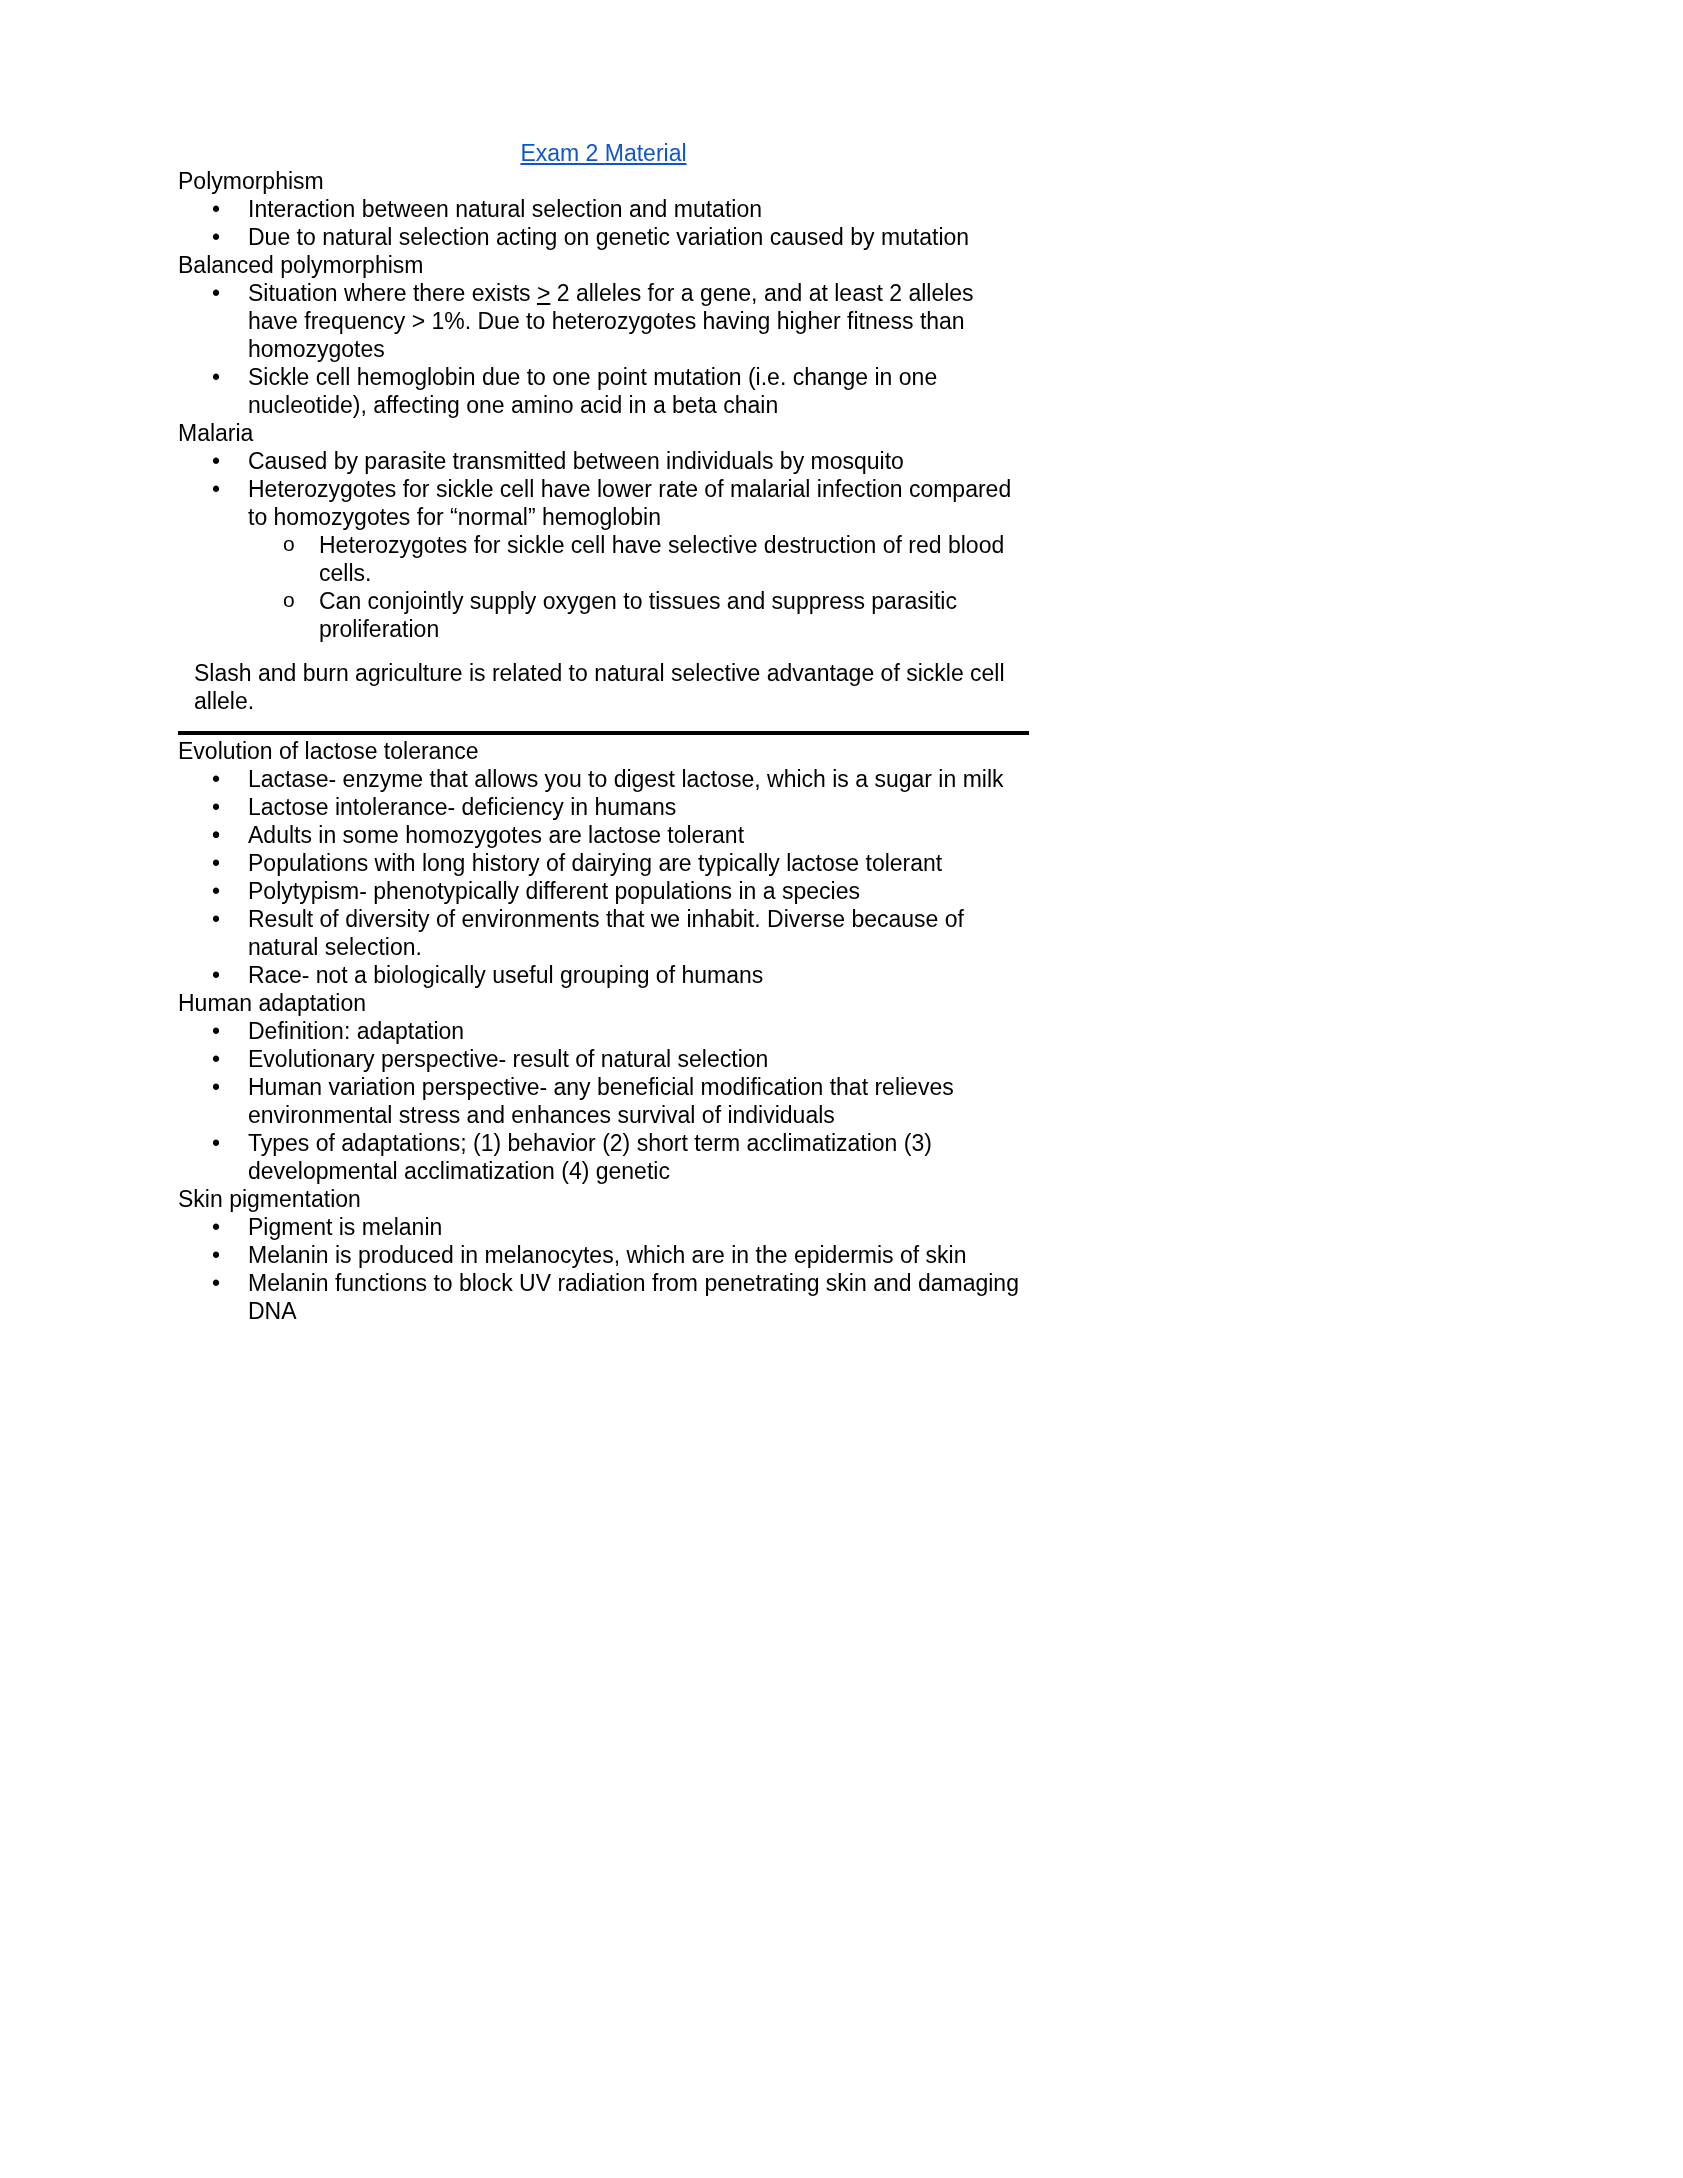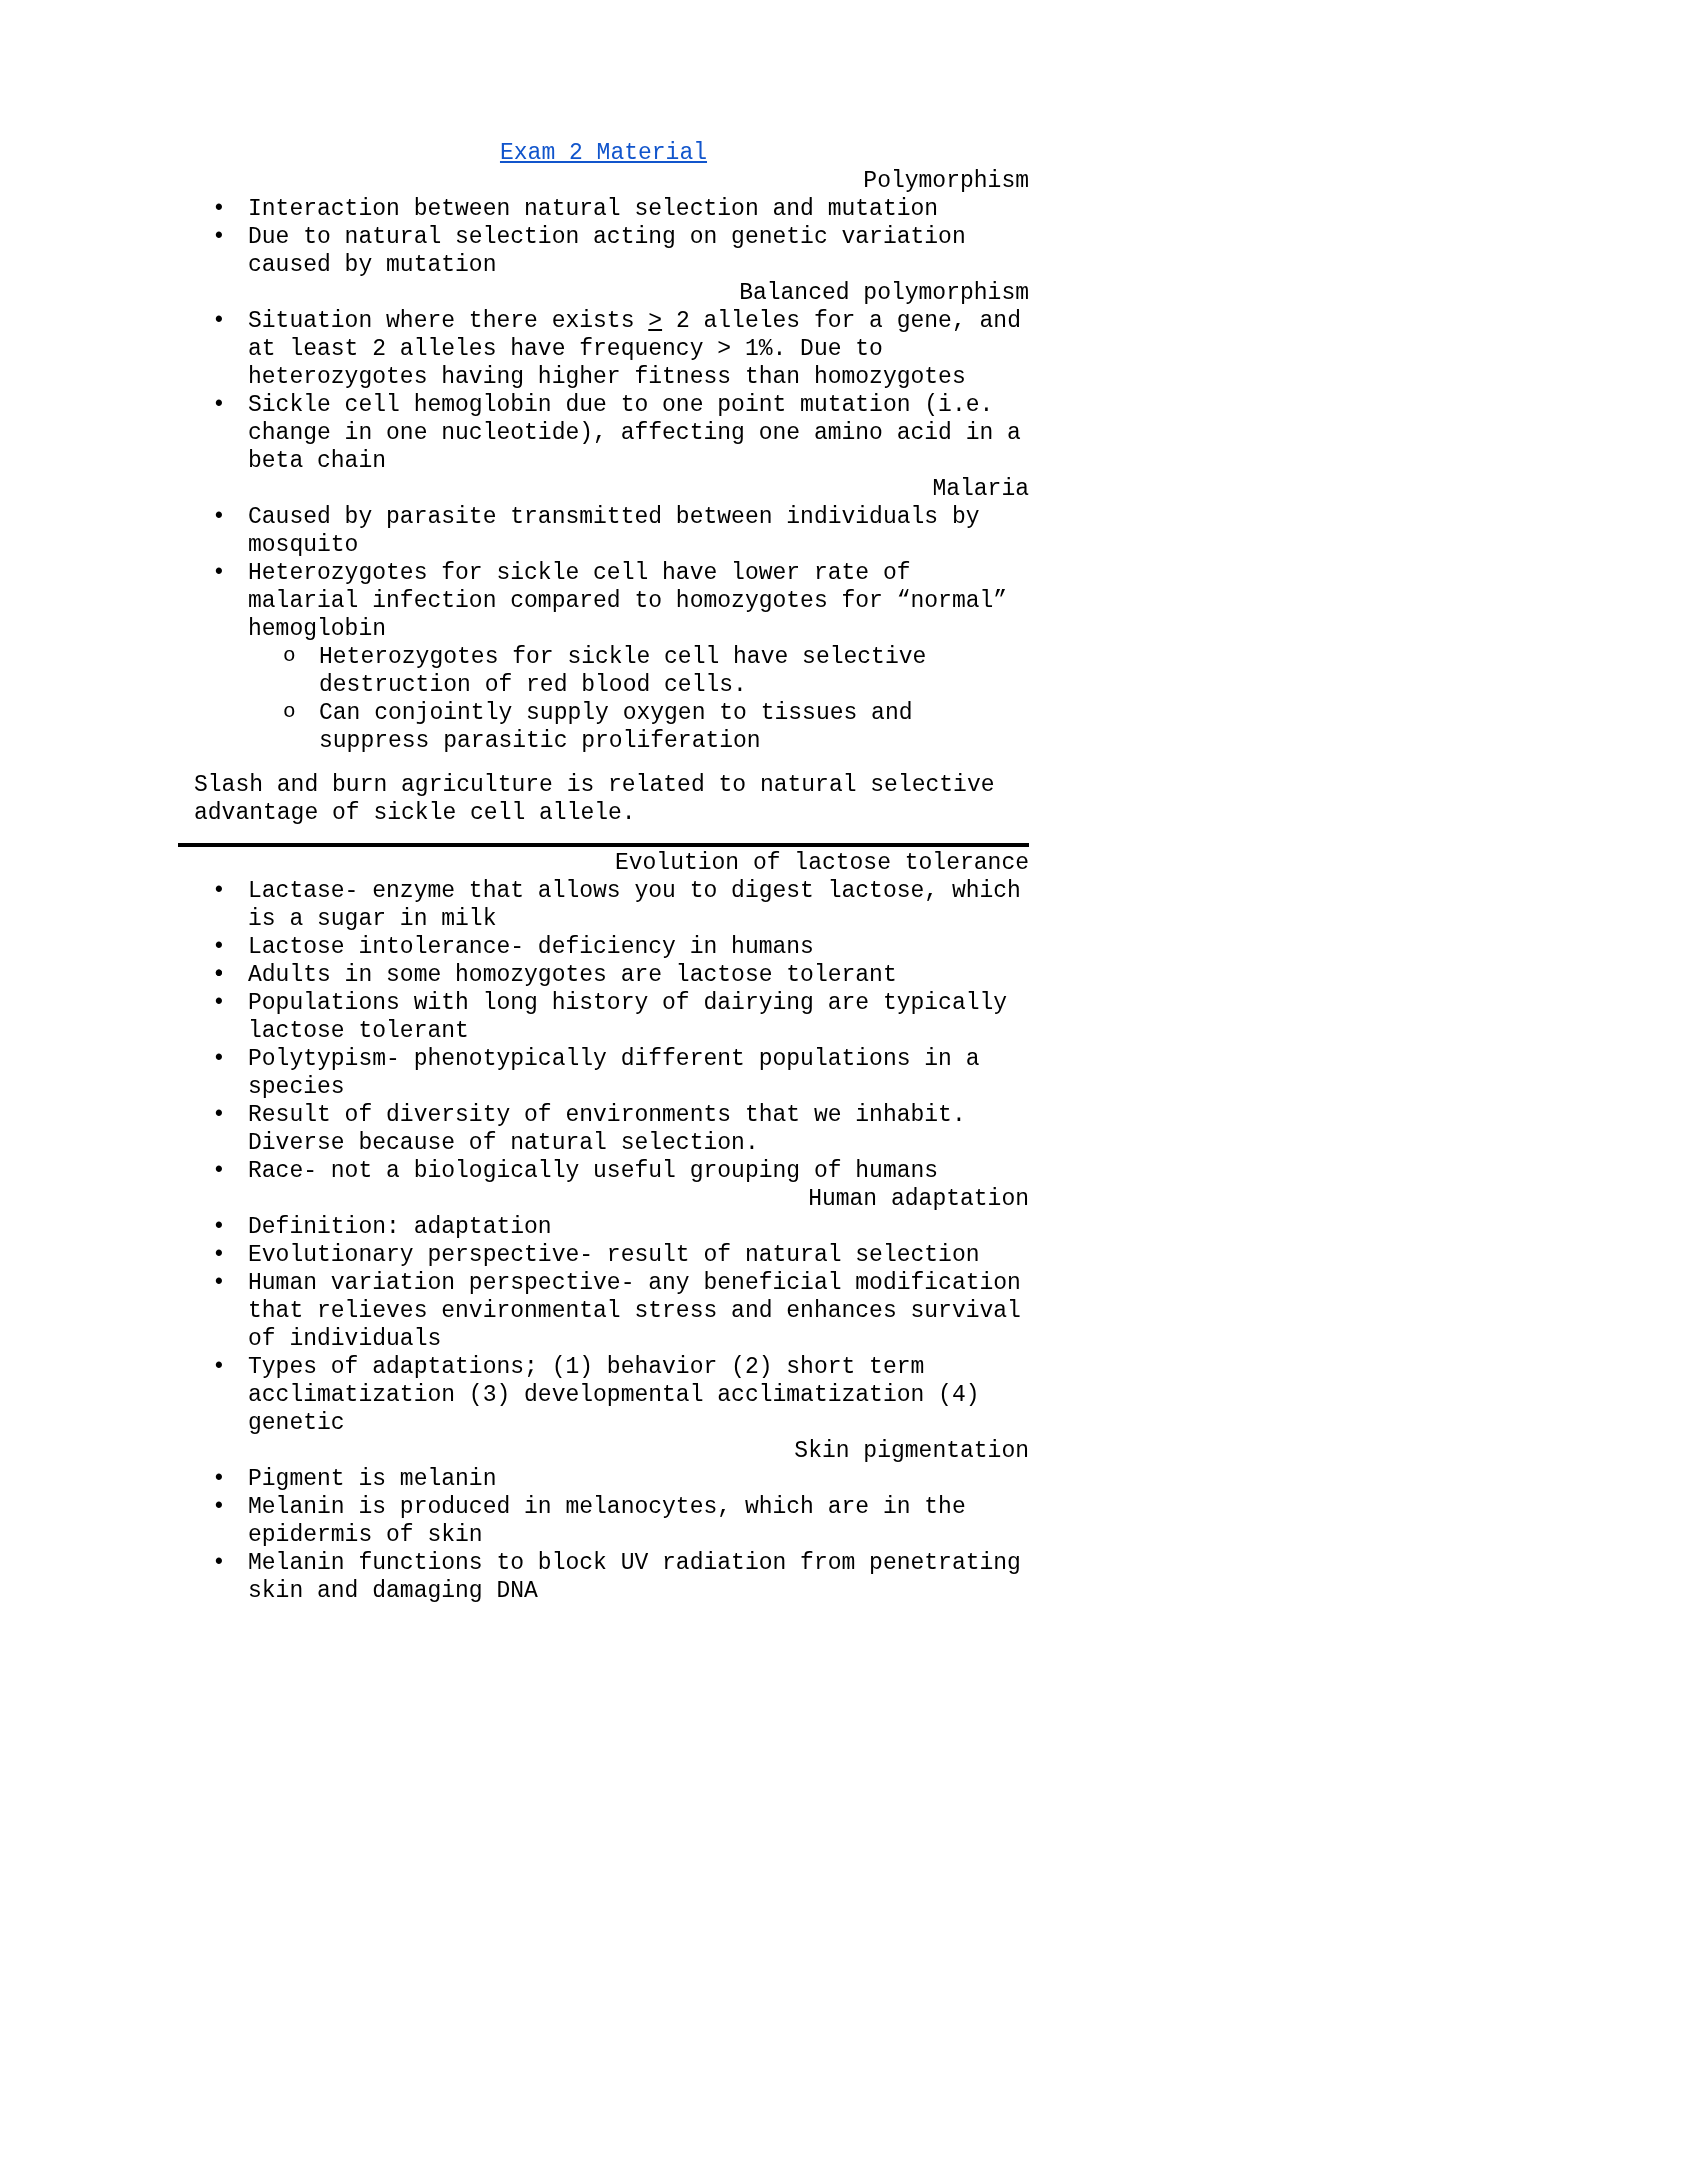--- a/index.html
+++ b/index.html
@@ -5,21 +5,21 @@
   html, body {
     margin: 0;
     padding: 0;
     background: #ffffff;
   }
   .page {
     position: relative;
     width: 1683px;
     height: 1620px;
     background: #ffffff;
-    font-family: Liberation Mono, monospace;
+    font-family: Liberation Sans, sans-serif;
     font-size: 23px;
     line-height: 28px;
     color: #000000;
     overflow: hidden;
   }
   .content {
     position: absolute;
     left: 178px;
     top: 139px;
     width: 851px;
@@ -28,21 +28,20 @@
     text-align: center;
     margin: 0;
   }
   .doc-title a {
     color: #1155cc;
     text-decoration: underline;
     cursor: pointer;
   }
   .h {
     margin: 0;
-    text-align: right;
   }
   .para {
     margin: 16px;
   }
   .b1 {
     position: relative;
     padding-left: 70px;
     margin: 0;
   }
   .b1 > .mk {

